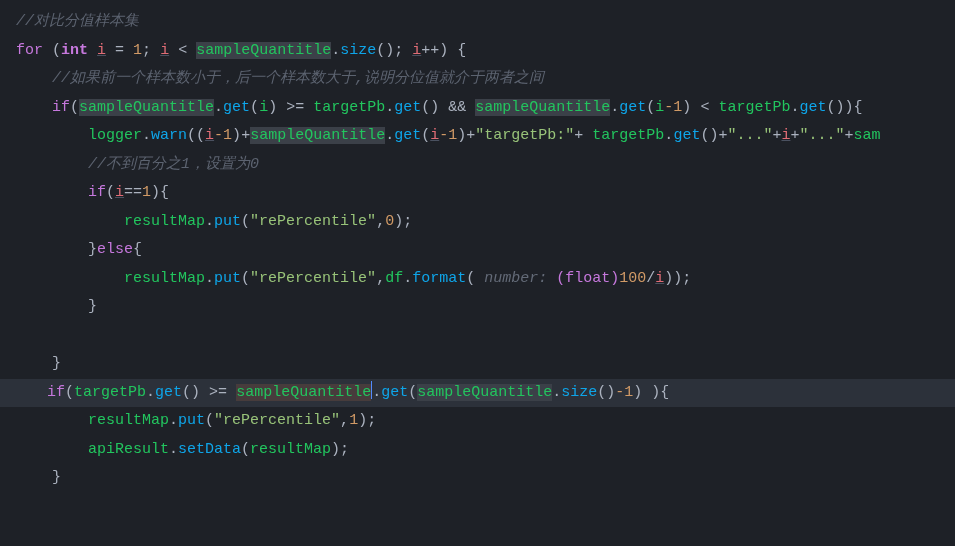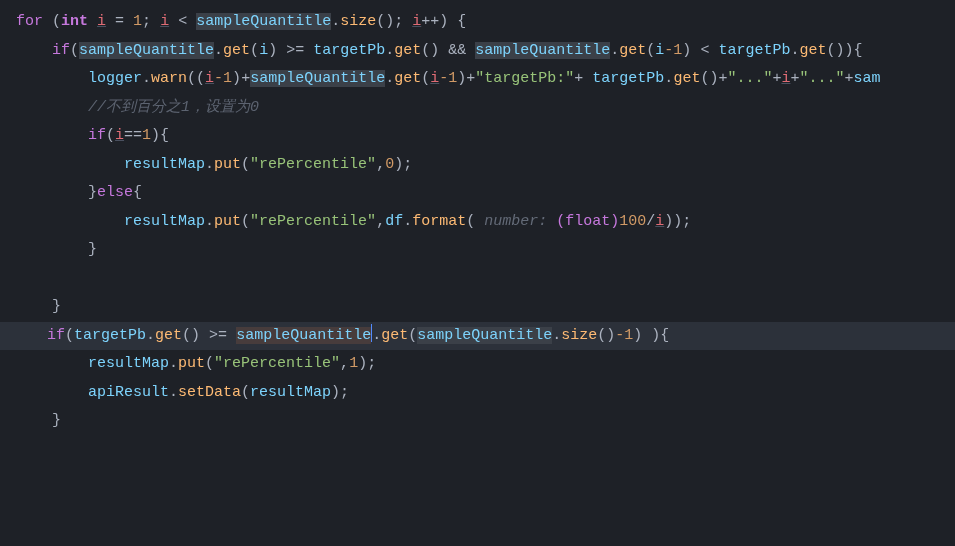--- a/index.html
+++ b/index.html
@@ -19,23 +19,23 @@
       overflow: hidden;
       white-space: nowrap;
     }
     .line {
       padding-left: 16px;
       height: 28.5px;
     }
     .comment { color: #5c6370; font-style: italic; }
     .keyword { color: #c678dd; }
     .type { color: #c678dd; font-weight: bold; }
-    .variable { color: #7dd3fc; }
+    .variable { color: #22c55e; }
     .variable-u { color: #e06c75; text-decoration: underline; text-decoration-color: #4a5160; }
-    .method { color: #fdba74; }
+    .method { color: #0ea5e9; }
     .string { color: #98c379; }
     .number { color: #d19a66; }
     .operator { color: #abb2bf; }
     .punct { color: #abb2bf; }
     .highlight-read { background: #3b4048; }
     .highlight-write { background: #473c3c; }
     .param-hint { color: #636a77; font-style: italic; }
     .current-line { background: #2c313a; padding-left: 11px; }
     .cursor {
       display: inline-block;
@@ -44,23 +44,25 @@
       background: #528bff;
       vertical-align: text-bottom;
       margin-bottom: 2px;
     }
   </style>
 </head>
 <body>
 
 <div>
 
+<div class="line"><span class="comment">//对比分值样本集</span></div>
 
 <div class="line"><span class="keyword">for</span><span class="punct"> (</span><span class="type">int</span><span> </span><span class="variable-u">i</span><span class="operator"> = </span><span class="number">1</span><span class="punct">; </span><span class="variable-u">i</span><span class="operator"> &lt; </span><span class="variable highlight-read">sampleQuantitle</span><span class="punct">.</span><span class="method">size</span><span class="punct">(); </span><span class="variable-u">i</span><span class="operator">++</span><span class="punct">)</span><span class="punct"> {</span></div>
 
+<div class="line">&nbsp;&nbsp;&nbsp;&nbsp;<span class="comment">//如果前一个样本数小于，后一个样本数大于,说明分位值就介于两者之间</span></div>
 
 <div class="line">&nbsp;&nbsp;&nbsp;&nbsp;<span class="keyword">if</span><span class="punct">(</span><span class="variable highlight-read">sampleQuantitle</span><span class="punct">.</span><span class="method">get</span><span class="punct">(</span><span class="variable">i</span><span class="punct">)</span><span class="operator"> &gt;= </span><span class="variable">targetPb</span><span class="punct">.</span><span class="method">get</span><span class="punct">()</span><span class="operator"> &amp;&amp; </span><span class="variable highlight-read">sampleQuantitle</span><span class="punct">.</span><span class="method">get</span><span class="punct">(</span><span class="variable">i</span><span class="number">-1</span><span class="punct">)</span><span class="operator"> &lt; </span><span class="variable">targetPb</span><span class="punct">.</span><span class="method">get</span><span class="punct">())</span><span class="punct">{</span></div>
 
 <div class="line">&nbsp;&nbsp;&nbsp;&nbsp;&nbsp;&nbsp;&nbsp;&nbsp;<span class="variable">logger</span><span class="punct">.</span><span class="method">warn</span><span class="punct">((</span><span class="variable-u">i</span><span class="number">-1</span><span class="punct">)</span><span class="operator">+</span><span class="variable highlight-read">sampleQuantitle</span><span class="punct">.</span><span class="method">get</span><span class="punct">(</span><span class="variable-u">i</span><span class="number">-1</span><span class="punct">)</span><span class="operator">+</span><span class="string">"targetPb:"</span><span class="operator">+</span><span> </span><span class="variable">targetPb</span><span class="punct">.</span><span class="method">get</span><span class="punct">()</span><span class="operator">+</span><span class="string">"..."</span><span class="operator">+</span><span class="variable-u">i</span><span class="operator">+</span><span class="string">"..."</span><span class="operator">+</span><span class="variable">sam</span></div>
 
 <div class="line">&nbsp;&nbsp;&nbsp;&nbsp;&nbsp;&nbsp;&nbsp;&nbsp;<span class="comment">//不到百分之1，设置为0</span></div>
 
 <div class="line">&nbsp;&nbsp;&nbsp;&nbsp;&nbsp;&nbsp;&nbsp;&nbsp;<span class="keyword">if</span><span class="punct">(</span><span class="variable-u">i</span><span class="operator">==</span><span class="number">1</span><span class="punct">)</span><span class="punct">{</span></div>
 
 <div class="line">&nbsp;&nbsp;&nbsp;&nbsp;&nbsp;&nbsp;&nbsp;&nbsp;&nbsp;&nbsp;&nbsp;&nbsp;<span class="variable">resultMap</span><span class="punct">.</span><span class="method">put</span><span class="punct">(</span><span class="string">"rePercentile"</span><span class="punct">,</span><span class="number">0</span><span class="punct">);</span></div>

